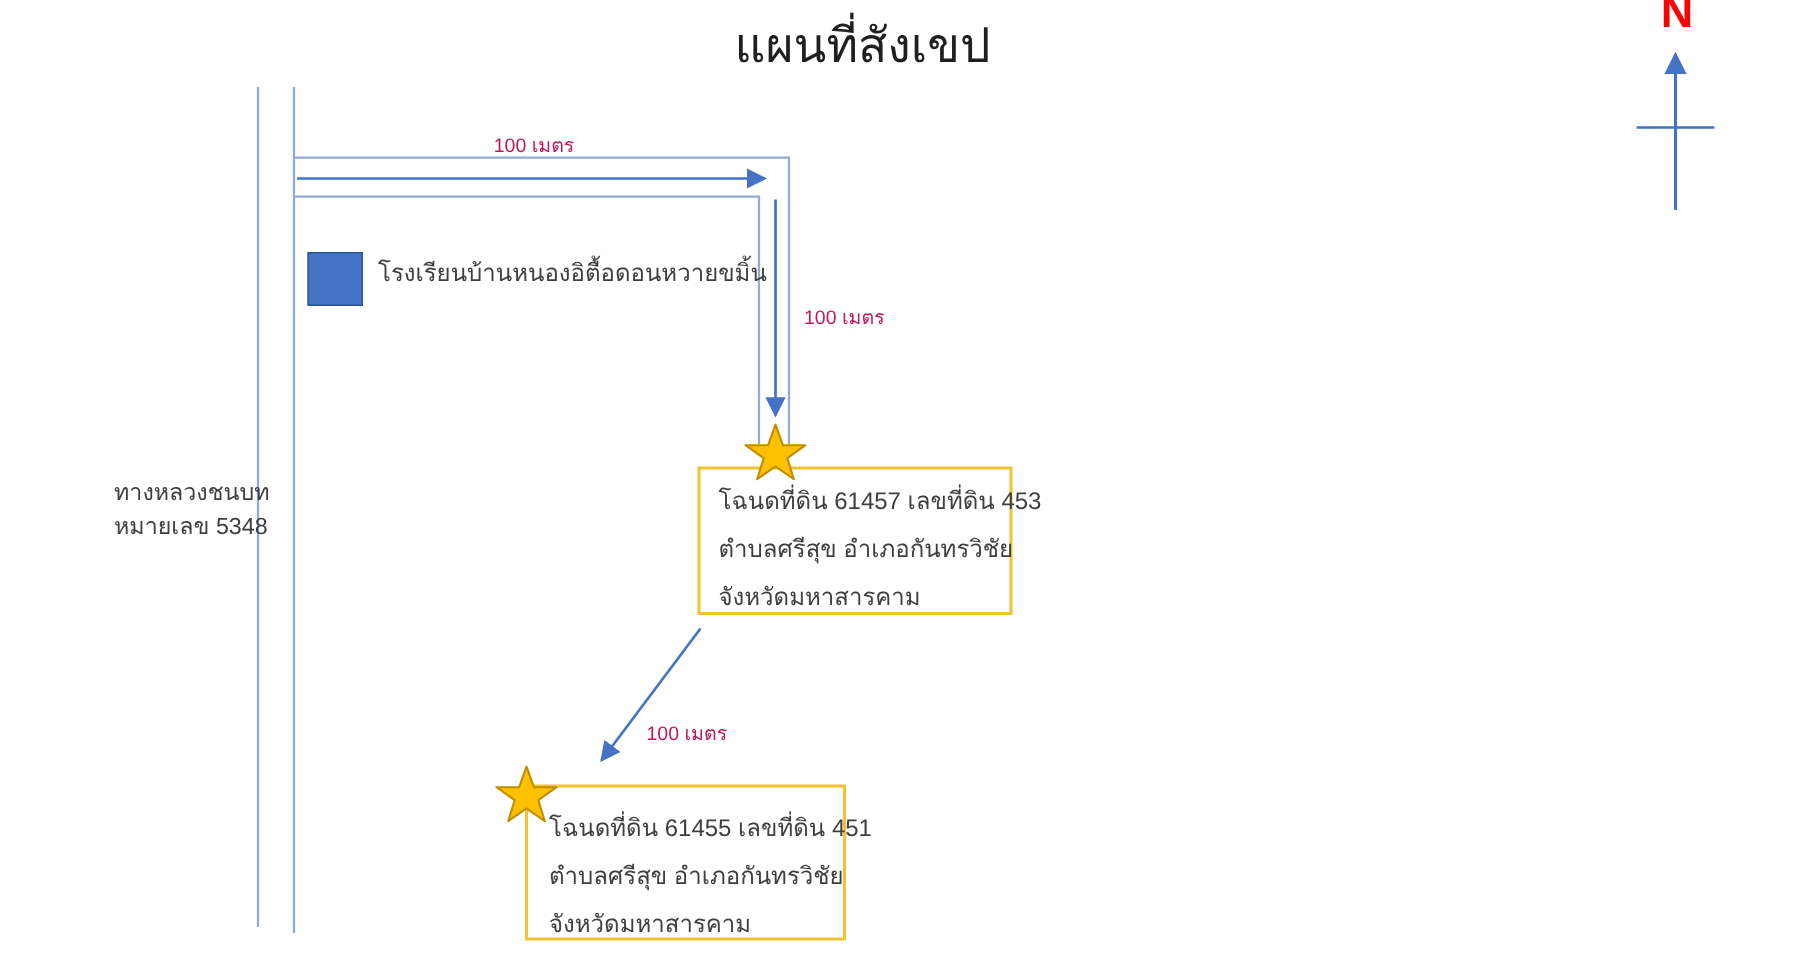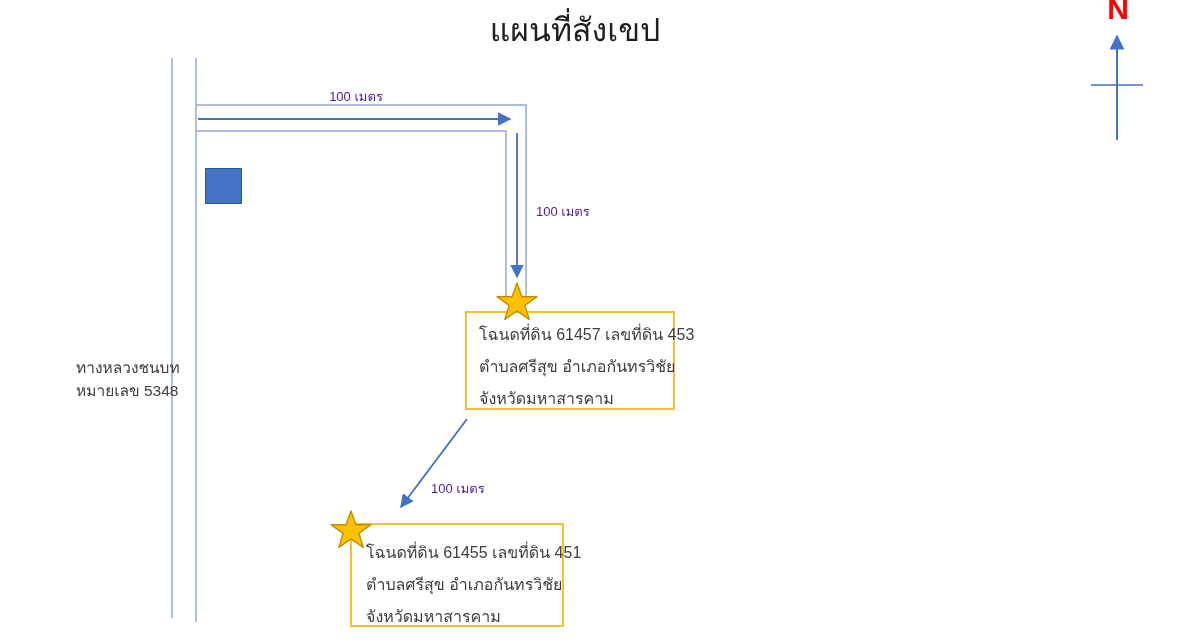--- a/index.html
+++ b/index.html
@@ -26,34 +26,33 @@
   }
   .north-label {
     left: 1100px; top: -8px; width: 36px;
     text-align: center;
     font-size: 30px;
     font-weight: bold;
     color: #ff0000;
   }
   .meter-label {
     font-size: 13px;
-    color: #4c1d95;
+    color: #be185d;
     white-space: nowrap;
   }
   .meter-top  { left: 325px; top: 86px; width: 62px; text-align: center; }
   .meter-right{ left: 536px; top: 201px; }
   .meter-diag { left: 431px; top: 478px; }
 
   .road-label {
     left: 76px; top: 317px; width: 100px;
     font-size: 15.5px;
     line-height: 23px;
     color: #3f3f3f;
     white-space: nowrap;
-    margin-top: 39px;
   }
   .school-swatch {
     left: 205px; top: 168px; width: 37px; height: 36px;
     background: #4472c4;
     border: 1px solid #2e5597;
   }
   .school-label {
     left: 252px; top: 169px;
     font-size: 16px;
     color: #3f3f3f;
@@ -115,20 +114,21 @@
     <div class="meter-label meter-top">100 เมตร</div>
     <div class="meter-label meter-right">100 เมตร</div>
     <div class="meter-label meter-diag">100 เมตร</div>
 
     <div class="road-label">
       <div>ทางหลวงชนบท</div>
       <div>หมายเลข 5348</div>
     </div>
 
     <div class="school-swatch"></div>
+    <div class="school-label">โรงเรียนบ้านหนองอิตื้อดอนหวายขมิ้น</div>
 
     <div class="deed-box deed-box-1">
       <div>โฉนดที่ดิน 61457 เลขที่ดิน 453</div>
       <div>ตำบลศรีสุข อำเภอกันทรวิชัย</div>
       <div>จังหวัดมหาสารคาม</div>
     </div>
 
     <div class="deed-box deed-box-2">
       <div>โฉนดที่ดิน 61455 เลขที่ดิน 451</div>
       <div>ตำบลศรีสุข อำเภอกันทรวิชัย</div>

